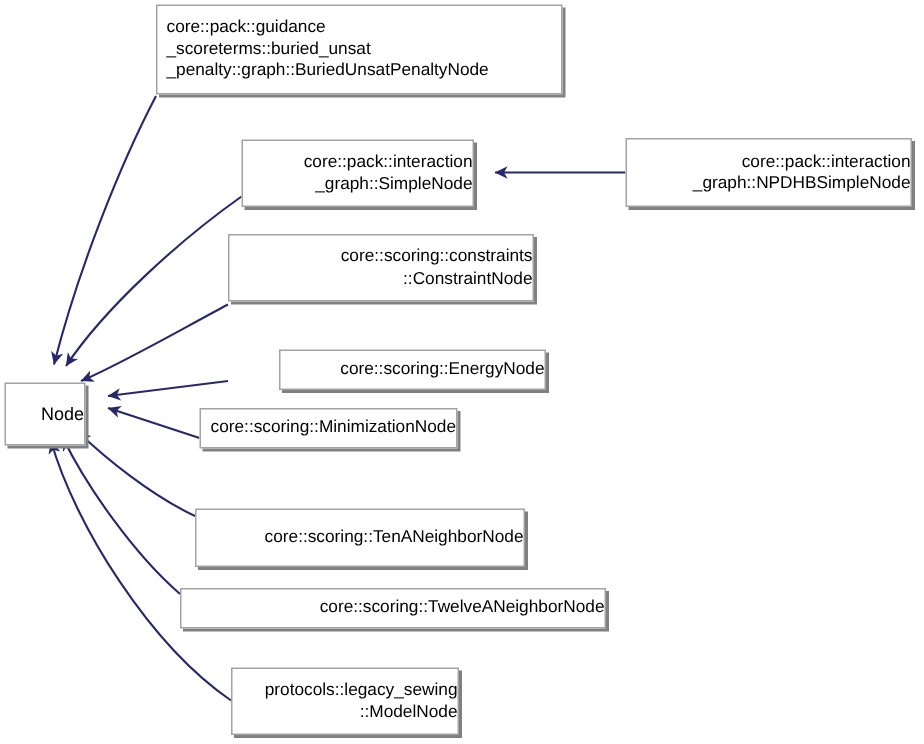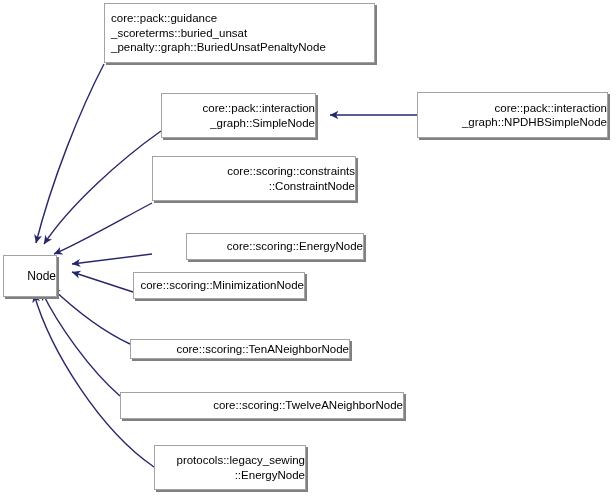--- a/index.html
+++ b/index.html
@@ -60,24 +60,24 @@
       <div class="node-box center" style="left: 152px; top: 156px; width: 204px; height: 45px;">
         <span class="ln">core::scoring::constraints</span>
         <span class="ln">::ConstraintNode</span>
       </div>
       <div class="node-box center" style="left: 152px; top: 233px; width: 178px; height: 27px; margin-left: 34px;">
         <span class="ln">core::scoring::EnergyNode</span>
       </div>
       <div class="node-box center" style="left: 133px; top: 272px; width: 172px; height: 27px;">
         <span class="ln">core::scoring::MinimizationNode</span>
       </div>
-      <div class="node-box center" style="left: 130px; top: 339px; width: 220px; height: 20px;">
+      <div class="node-box center" style="left: 130px; top: 339px; width: 220px; height: 39px;">
         <span class="ln">core::scoring::TenANeighborNode</span>
       </div>
       <div class="node-box center" style="left: 120px; top: 392px; width: 284px; height: 27px;">
         <span class="ln">core::scoring::TwelveANeighborNode</span>
       </div>
       <div class="node-box center" style="left: 154px; top: 445px; width: 152px; height: 45px;">
         <span class="ln">protocols::legacy_sewing</span>
-        <span class="ln">::EnergyNode</span>
+        <span class="ln">::ModelNode</span>
       </div>
     </div>
 </div>
 
 </body></html>

